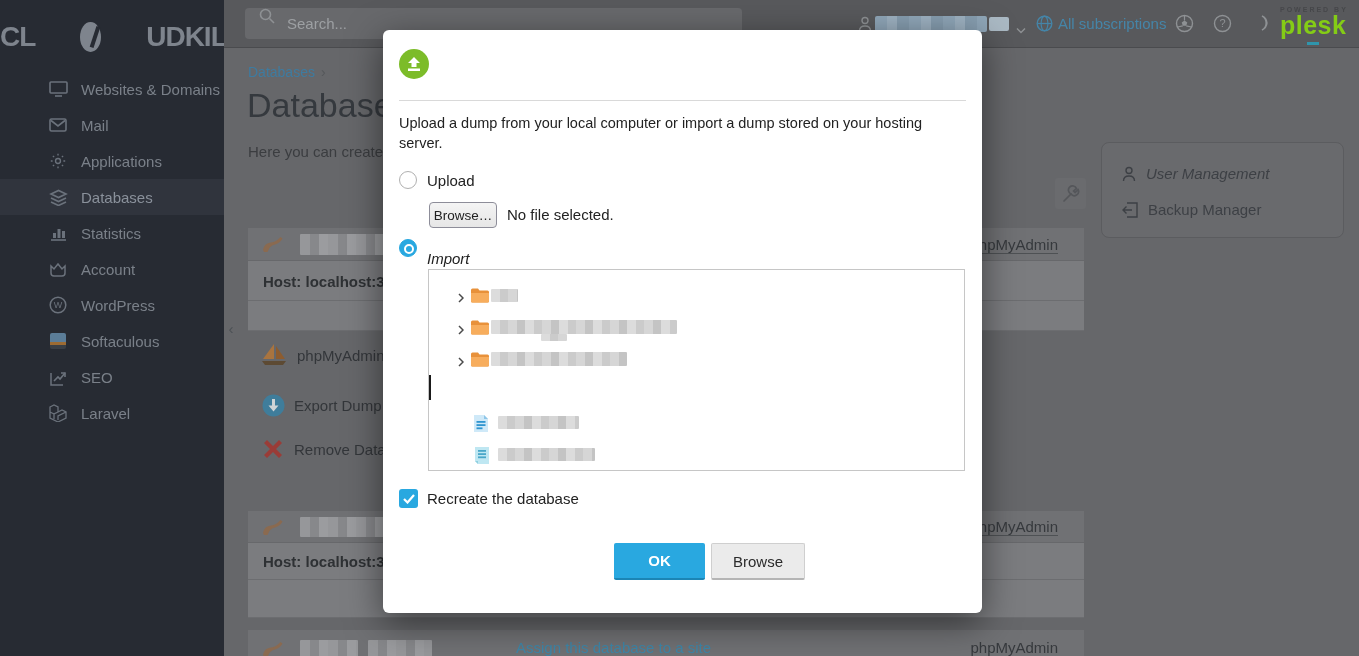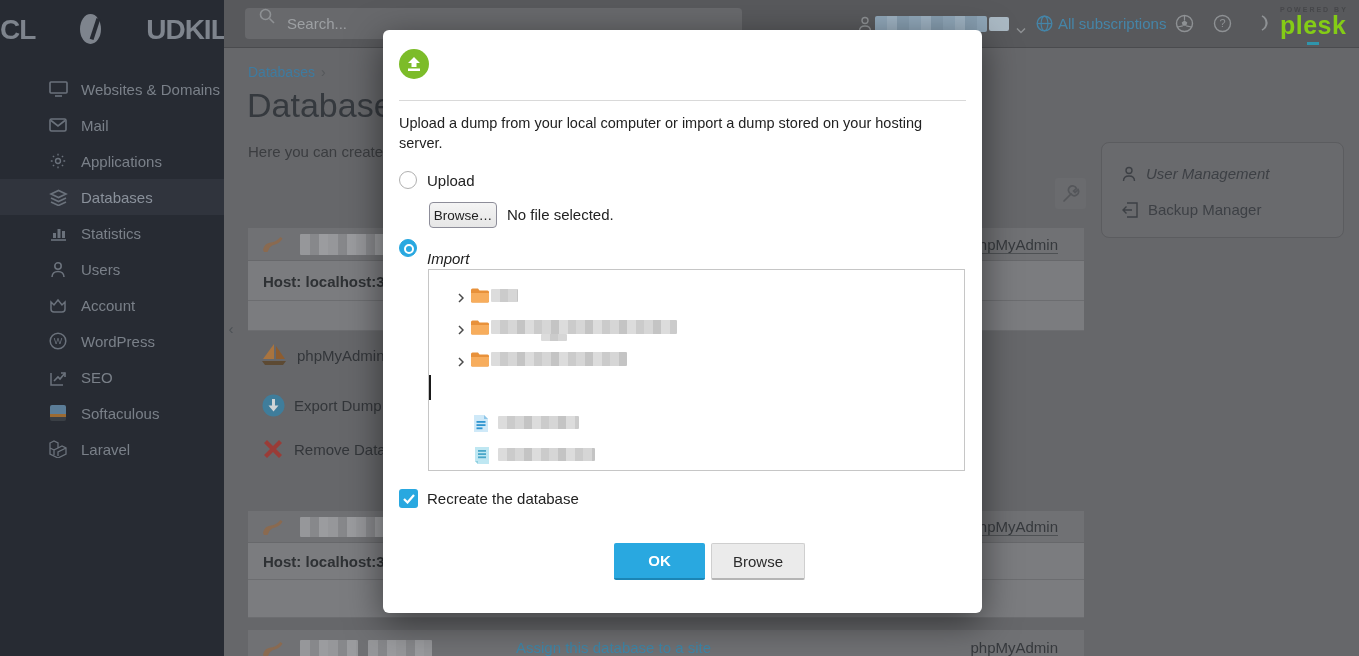--- a/index.html
+++ b/index.html
@@ -3,21 +3,21 @@
 <meta charset="utf-8">
 <style>
   html,body{margin:0;padding:0;background:#333;}
   *{box-sizing:border-box;}
   .app{position:relative;width:1359px;height:656px;overflow:hidden;
        font-family:"Liberation Sans","DejaVu Sans",sans-serif;background:#66676a;}
   .abs{position:absolute;}
 
   
   .sidebar{position:absolute;left:0;top:0;width:224px;height:656px;background:#272b33;}
-  .logo{position:absolute;left:0;top:14px;width:260px;height:46px;display:flex;align-items:flex-start;justify-content:center;
+  .logo{position:absolute;left:0;top:14px;width:260px;height:46px;display:flex;align-items:center;justify-content:center;
         color:#7e848d;font-weight:700;font-size:28px;letter-spacing:-1px;gap:44px;}
   .logo .o-circle{display:inline-block;width:30px;height:30px;border-radius:50%;background:#7e848d;position:relative;margin:0 1px;}
   .logo .o-circle::after{content:"";position:absolute;left:13px;top:4px;width:4px;height:22px;background:#272b33;transform:rotate(18deg);}
   .nav{position:absolute;left:0;top:71px;width:224px;}
   .nav-item{position:relative;height:36px;display:flex;align-items:center;padding-left:48px;
             color:#7a8089;font-size:15px;cursor:pointer;}
   .nav-item.active{background:#30343d;color:#8a919b;}
   .nav-item .nicon{width:20px;height:20px;margin-right:13px;color:#6b727c;flex:0 0 20px;display:flex;align-items:center;justify-content:center;}
   .soft-icon{width:16px;height:16px;border-radius:2px;background:linear-gradient(#5b7d98 0 55%,#9c6b33 55% 78%,#3a3f45 78% 100%);}
   .collapse-handle{position:absolute;left:224px;top:316px;width:14px;height:24px;color:#4c5055;font-size:15px;
@@ -152,59 +152,50 @@
               <line x1="1" y1="15" x2="16" y2="15" stroke="currentColor" stroke-width="1.6"></line>
               <rect x="3" y="8" width="3" height="5" fill="currentColor"></rect>
               <rect x="7.5" y="4" width="3" height="9" fill="currentColor"></rect>
               <rect x="12" y="6" width="3" height="7" fill="currentColor"></rect>
             </svg>
           </span>
         <span>Statistics</span>
       </div>
       <div class="nav-item">
         <span class="nicon">
-            <svg width="16" height="17" viewBox="0 0 16 17">
-              <circle cx="8" cy="5" r="3.2" fill="none" stroke="currentColor" stroke-width="1.6"></circle>
-              <path d="M2 16c0-3.5 2.7-5.5 6-5.5s6 2 6 5.5" fill="none" stroke="currentColor" stroke-width="1.6"></path>
-            </svg>
-          </span>
-        <span>Users</span>
-      </div>
-      <div class="nav-item">
-        <span class="nicon">
             <svg width="18" height="15" viewBox="0 0 18 15">
               <path fill="none" stroke="currentColor" stroke-width="1.5" d="M2 4l3 3 4-5 4 5 3-3v7a3 3 0 0 1-3 3H5a3 3 0 0 1-3-3z"></path>
             </svg>
           </span>
         <span>Account</span>
       </div>
       <div class="nav-item">
         <span class="nicon">
             <svg width="18" height="18" viewBox="0 0 18 18">
               <circle cx="9" cy="9" r="7.8" fill="none" stroke="currentColor" stroke-width="1.5"></circle>
               <text x="9" y="12.2" text-anchor="middle" font-size="9" font-family="Liberation Sans,sans-serif" fill="currentColor">W</text>
             </svg>
           </span>
         <span>WordPress</span>
+      </div>
+      <div class="nav-item">
+        <span class="nicon">
+            <span class="soft-icon"></span>
+          </span>
+        <span>Softaculous</span>
       </div>
       <div class="nav-item">
         <span class="nicon">
             <svg width="17" height="17" viewBox="0 0 17 17">
               <path fill="none" stroke="currentColor" stroke-width="1.5" d="M1 4v12h12"></path>
               <polyline points="4,12 8,8 10,10 15,4" fill="none" stroke="currentColor" stroke-width="1.6"></polyline>
               <polyline points="11,4 15,4 15,8" fill="none" stroke="currentColor" stroke-width="1.6"></polyline>
             </svg>
           </span>
         <span>SEO</span>
-      </div>
-      <div class="nav-item">
-        <span class="nicon">
-            <span class="soft-icon"></span>
-          </span>
-        <span>Softaculous</span>
       </div>
       <div class="nav-item">
         <span class="nicon">
             <svg width="18" height="18" viewBox="0 0 18 18">
               <path fill="none" stroke="currentColor" stroke-width="1.3" d="M1 3l4-2 4 2v5l4-2 4 2v6l-8 4-8-4zM9 8l-4 2v5M5 10L1 8M9 16v-4l8-4"></path>
             </svg>
           </span>
         <span>Laravel</span>
       </div>
     </nav>

